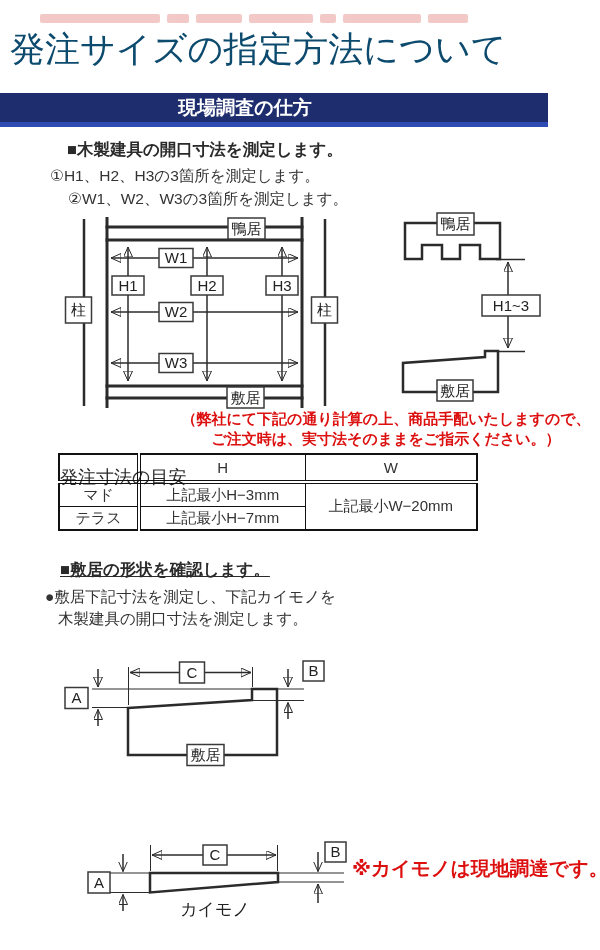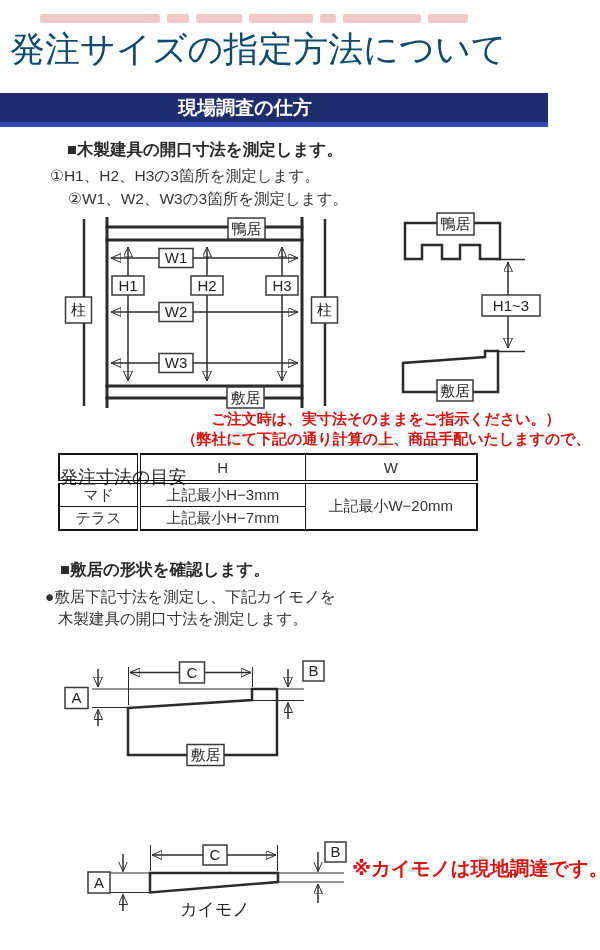--- a/index.html
+++ b/index.html
@@ -139,22 +139,22 @@
     <text class="lt" x="455.5" y="24">鴨居</text>
     <rect class="lb" x="482" y="90" width="58" height="21"></rect>
     <text class="lt" x="511" y="105.5">H1~3</text>
     <rect class="lb" x="437" y="175" width="36" height="21"></rect>
     <text class="lt" x="455" y="190.5">敷居</text>
   </g>
 </svg>
 
 <div class="abs guide-label">発注寸法の目安</div>
 <div class="abs red-note">
+  <div>（弊社にて下記の通り計算の上、商品手配いたしますので、</div>
   <div>ご注文時は、実寸法そのままをご指示ください。）</div>
-  <div>（弊社にて下記の通り計算の上、商品手配いたしますので、</div>
 </div>
 
 <table class="abs otable">
   <colgroup>
       <col style="width:80px">
       <col style="width:166px">
       <col style="width:172px">
     </colgroup>
   <tbody>
       <tr class="hdr">
@@ -167,21 +167,21 @@
     <td>上記最小H−3mm</td>
     <td rowspan="2">上記最小W−20mm</td>
   </tr>
   <tr>
     <td class="c1">テラス</td>
     <td>上記最小H−7mm</td>
   </tr>
 </tbody>
   </table>
 
-<div class="abs h-black" style="top:559px;left:28px;">■敷居の形状を確認します。</div>
+<div class="abs h-black" style="top:559px;left:28px;text-decoration:underline;">■敷居の形状を確認します。</div>
 <div class="abs t-body" style="top:587px;left:45px;">●敷居下記寸法を測定し、下記カイモノを</div>
 <div class="abs t-body" style="top:609px;left:58px;">木製建具の開口寸法を測定します。</div>
 
 <svg style="top:655px;left:40px;" width="310" height="130" viewBox="0 0 310 130">
   <path class="shape" d="M88,53 L212,45 V34 H237 V100 H88 Z"></path>
   <line class="ref" x1="52" y1="34" x2="264" y2="34"></line>
   <line class="ref" x1="52" y1="52.5" x2="89" y2="52.5"></line>
   <line class="ref" x1="213" y1="45.5" x2="264" y2="45.5"></line>
   <line class="ref" x1="88.5" y1="12" x2="88.5" y2="50"></line>
   <line class="ref" x1="212.5" y1="12" x2="212.5" y2="32"></line>

